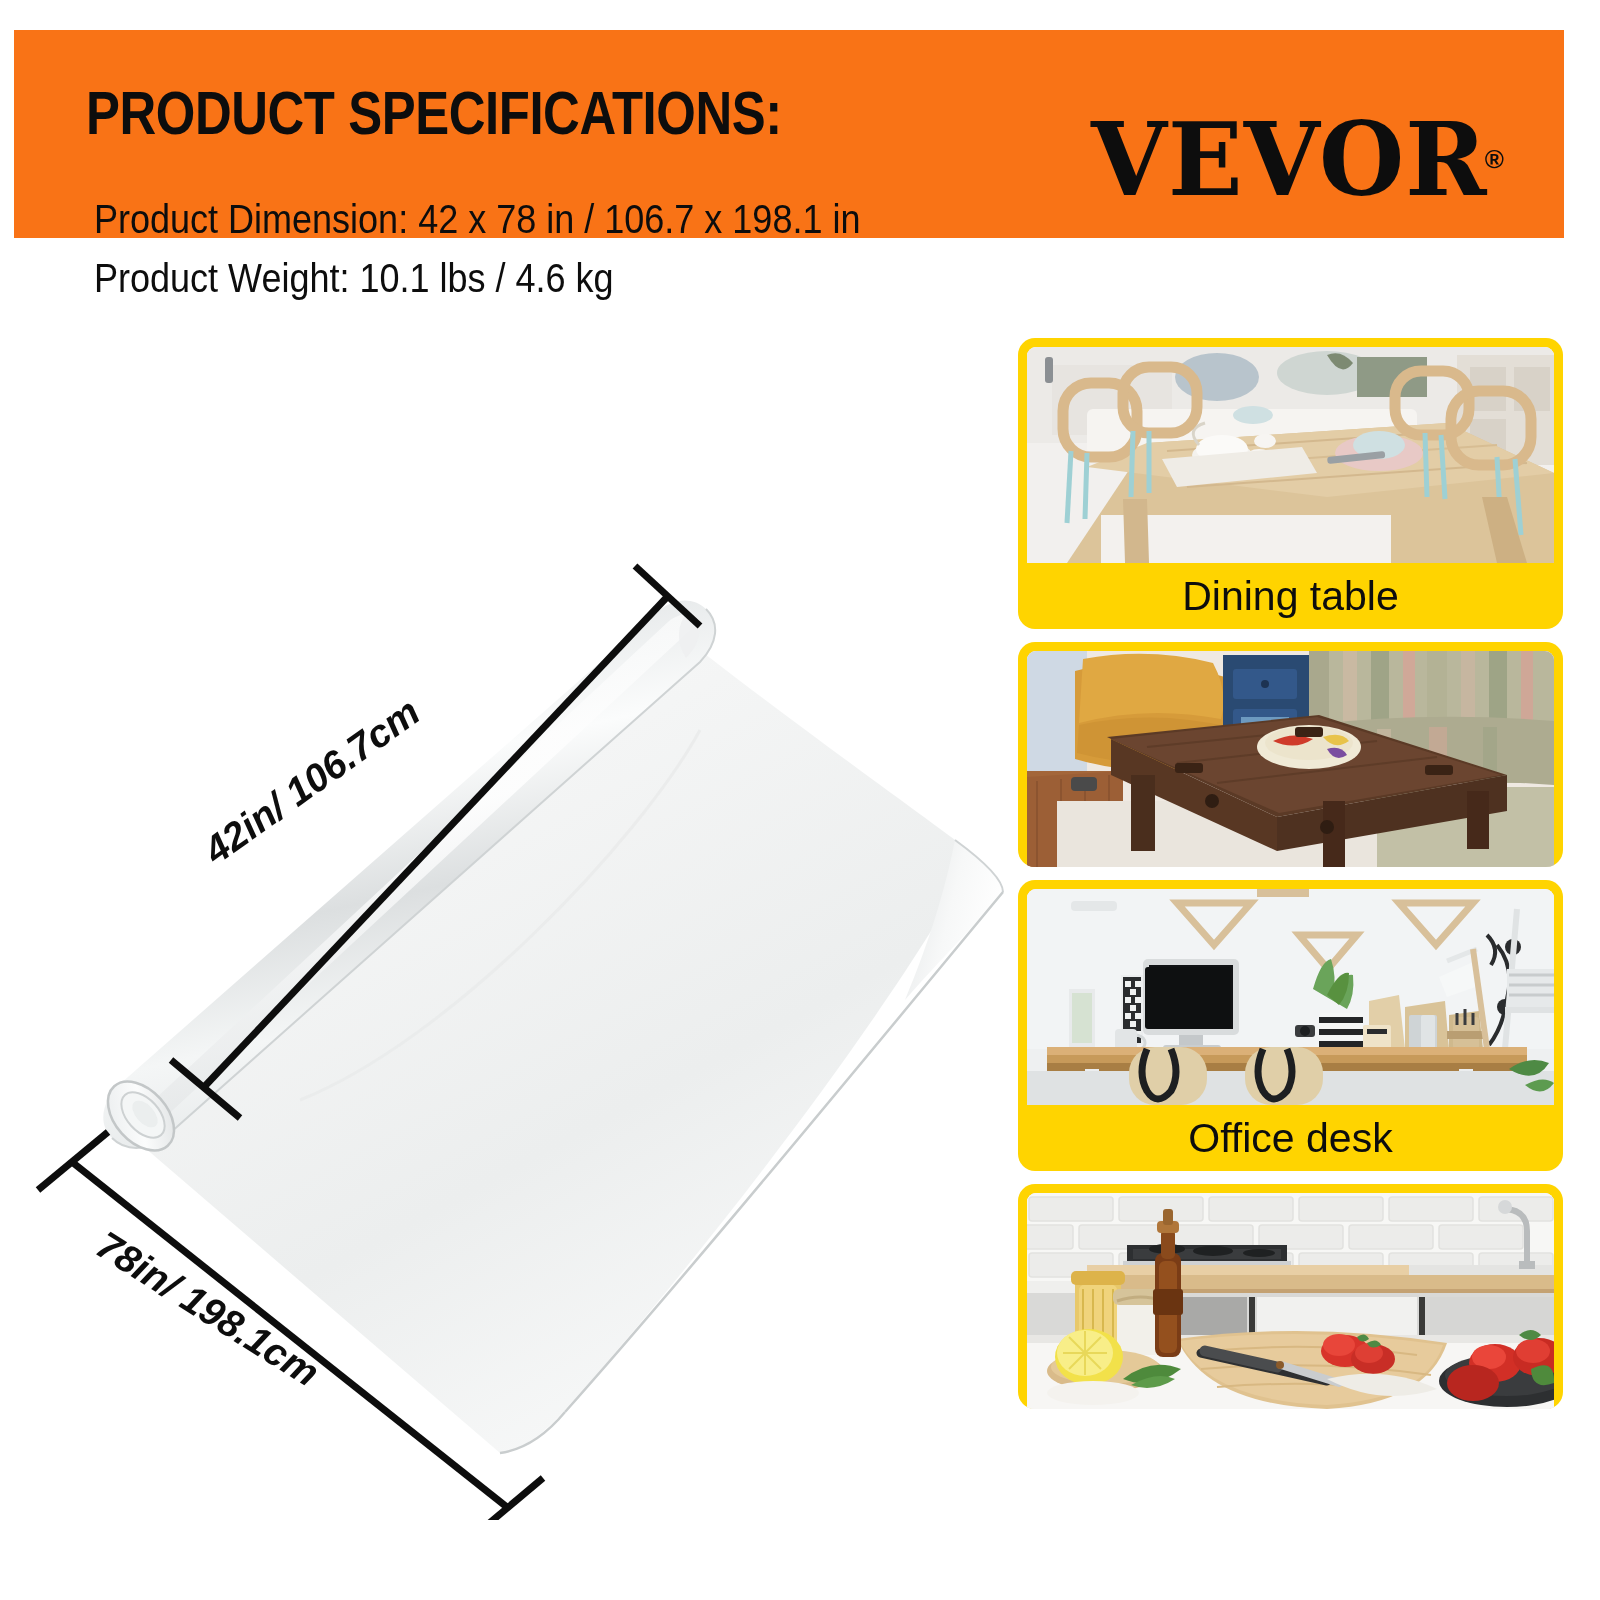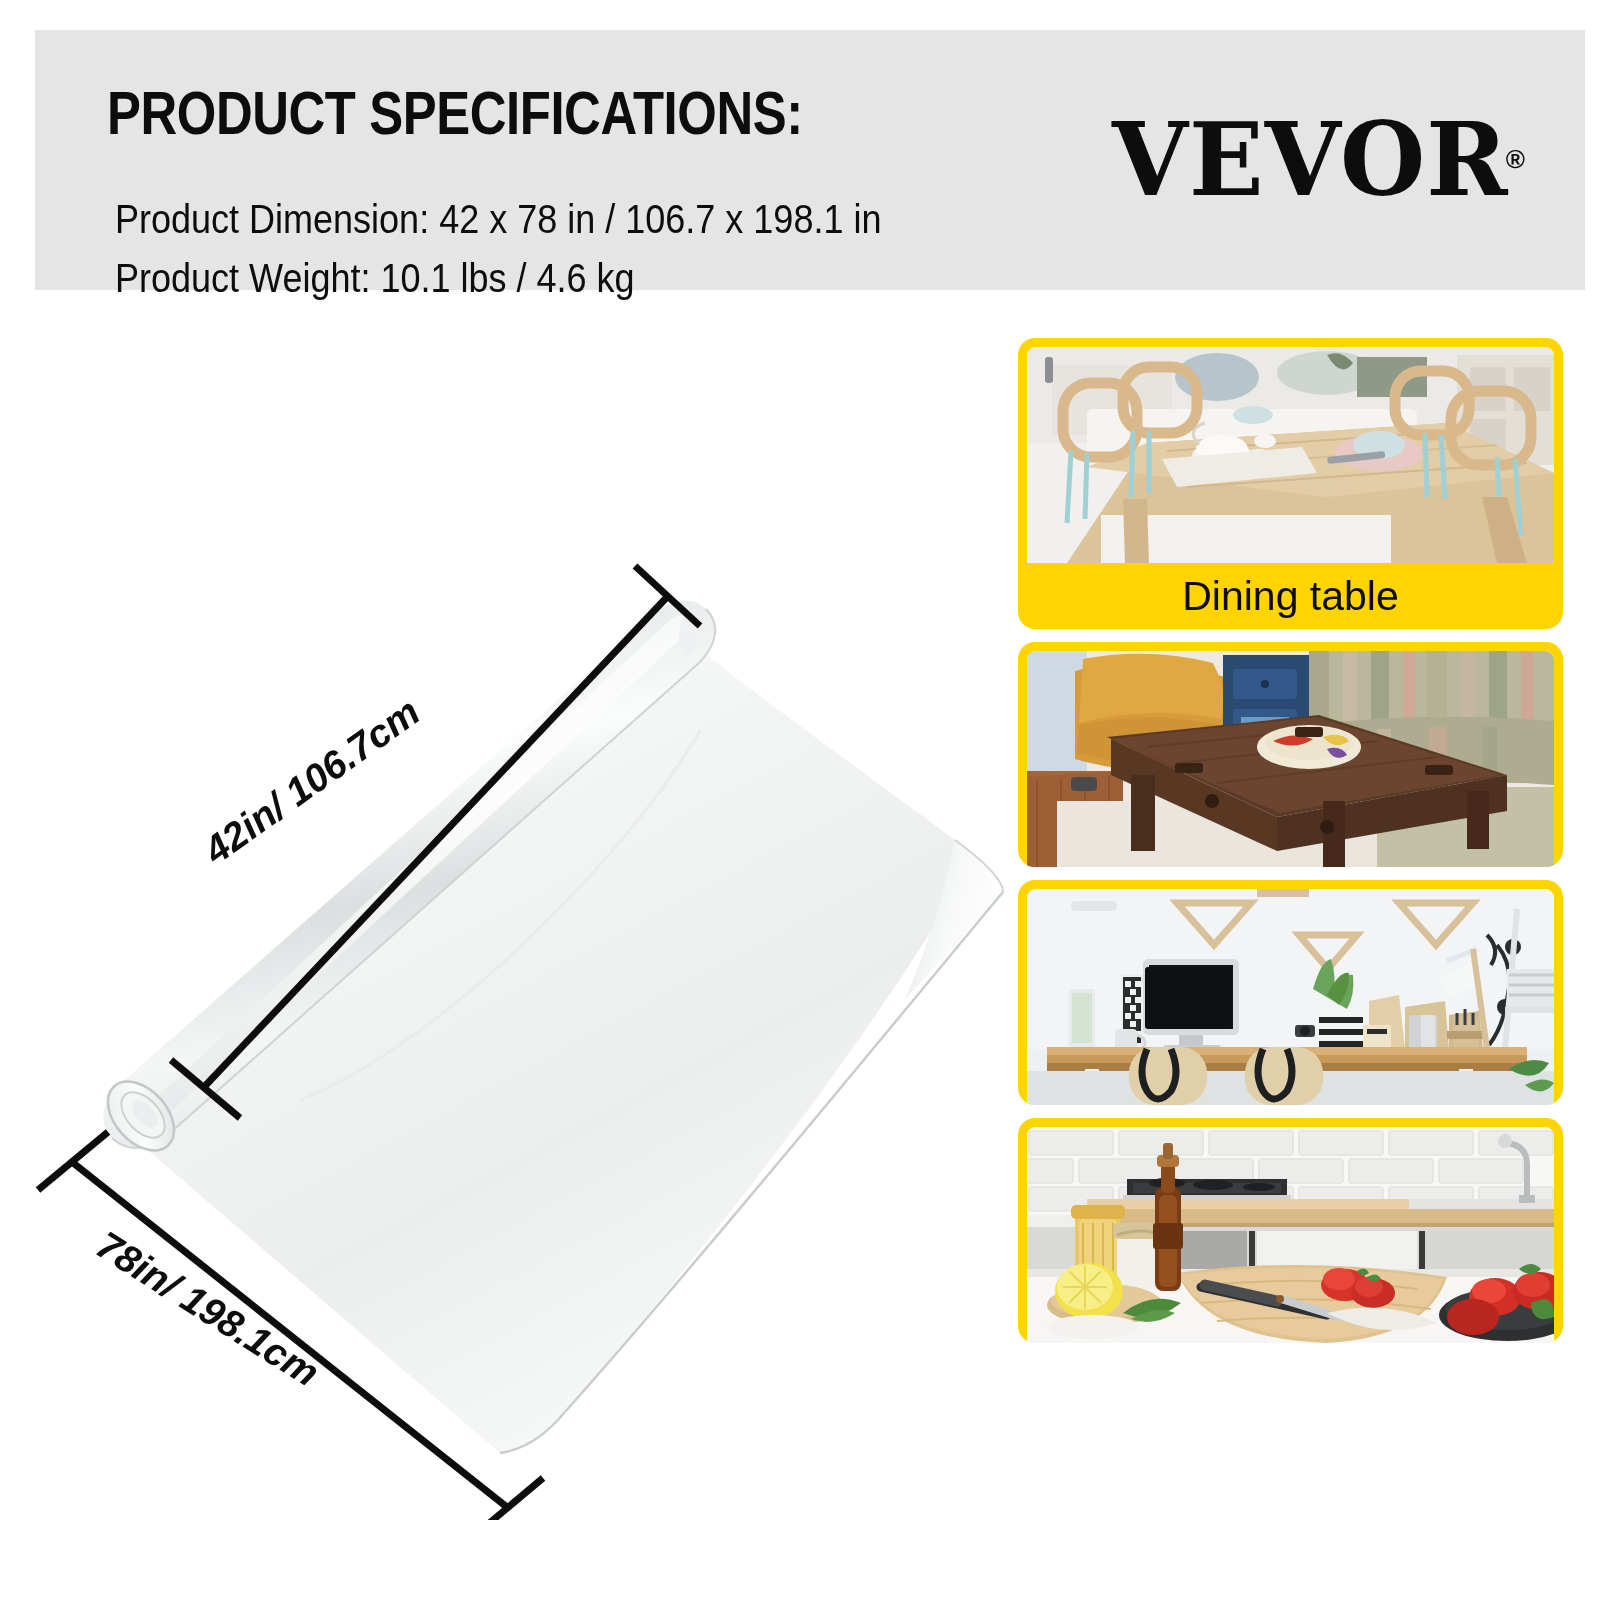--- a/index.html
+++ b/index.html
@@ -11,25 +11,25 @@
     width: 1600px;
     height: 1600px;
     position: relative;
     overflow: hidden;
     font-family: "Liberation Sans", sans-serif;
   }
 
   
   #spec-banner {
     position: absolute;
-    left: 35px;
+    left: 14px;
     top: 30px;
     width: 1550px;
-    height: 260px;
-    background: #e5e5e5;
+    height: 208px;
+    background: #f97316;
     box-sizing: border-box;
   }
   #spec-title {
     position: absolute;
     left: 72px;
     top: 52px;
     font-size: 62px;
     font-weight: bold;
     color: #0d0d0d;
     letter-spacing: -0.5px;
@@ -464,20 +464,21 @@
           <path d="M120 160 q-10 24 0 42 q10 16 24 0 q10 -18 0 -42" fill="none" stroke="#1d1f21" stroke-width="7"></path>
         </g>
         <g>
           <rect x="218" y="158" width="78" height="58" rx="26" fill="#e0cfa8"></rect>
           <path d="M236 160 q-10 24 0 42 q10 16 24 0 q10 -18 0 -42" fill="none" stroke="#1d1f21" stroke-width="7"></path>
         </g>
         <path d="M482 180 q20 -14 40 -6 q-14 22 -40 6" fill="#4e8a44"></path>
         <path d="M498 196 q18 -10 29 -2 q-12 16 -29 2" fill="#5d9b50"></path>
       </svg>
     </div>
+    <div class="card-label">Office desk</div>
   </div>
 
   <div class="scenario-card">
     <div class="card-photo">
       <svg viewBox="0 0 527 216" preserveAspectRatio="none">
         <rect width="527" height="216" fill="#f4f4f2"></rect>
         <rect x="0" y="0" width="527" height="104" fill="#f7f7f5"></rect>
         <g fill="#ececea" stroke="#e2e2df" stroke-width="1.5">
           <rect x="2" y="4" width="84" height="24" rx="3"></rect>
           <rect x="92" y="4" width="84" height="24" rx="3"></rect>

